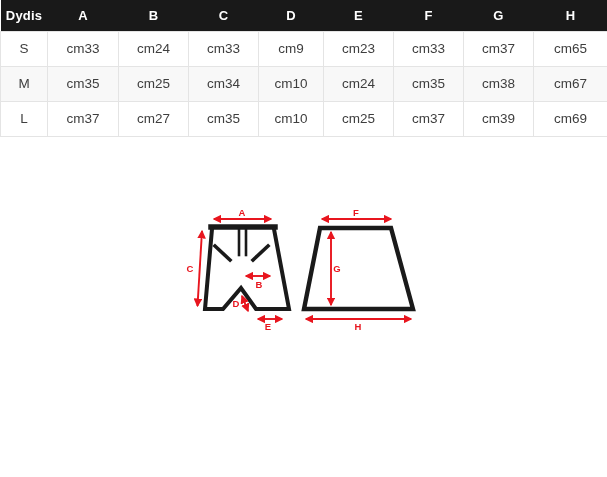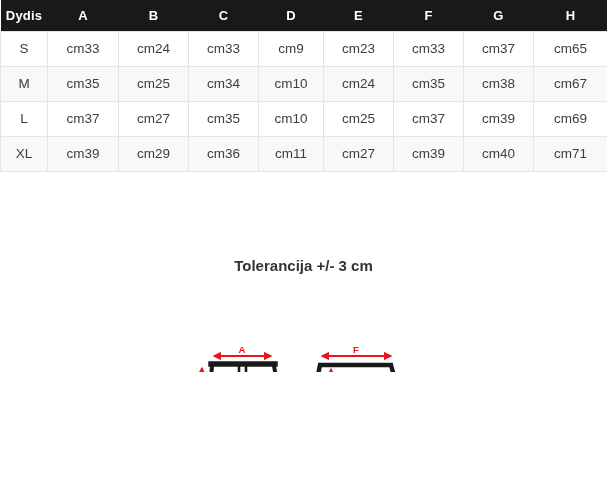--- a/index.html
+++ b/index.html
@@ -119,35 +119,23 @@
         <td>L</td>
         <td>cm37</td>
         <td>cm27</td>
         <td>cm35</td>
         <td>cm10</td>
         <td>cm25</td>
         <td>cm37</td>
         <td>cm39</td>
         <td>cm69</td>
       </tr>
-      <tr>
-        <td>XL</td>
-        <td>cm39</td>
-        <td>cm29</td>
-        <td>cm36</td>
-        <td>cm11</td>
-        <td>cm27</td>
-        <td>cm39</td>
-        <td>cm40</td>
-        <td>cm71</td>
-      </tr>
     </tbody>
   </table>
 
-  <div class="tolerance">Tolerancija +/- 3 cm</div>
 
   <div class="diagram">
     <svg width="250" height="135" viewBox="0 0 250 135">
       <defs>
         <marker id="ah" viewBox="0 0 10 10" refX="8.5" refY="5" markerWidth="4.6" markerHeight="4.6" orient="auto-start-reverse">
           <path d="M0,0 L10,5 L0,10 z" fill="#e8151e"></path>
         </marker>
       </defs>
 
       <g stroke="#1a1a1a" fill="none" stroke-linecap="square">

